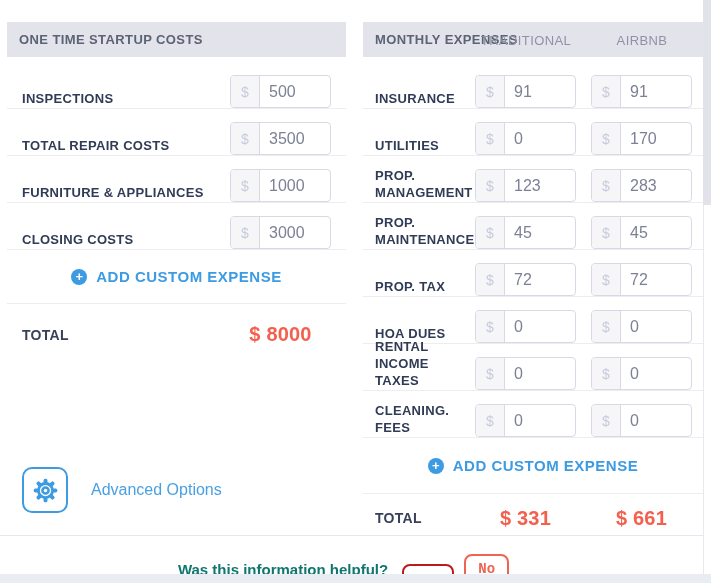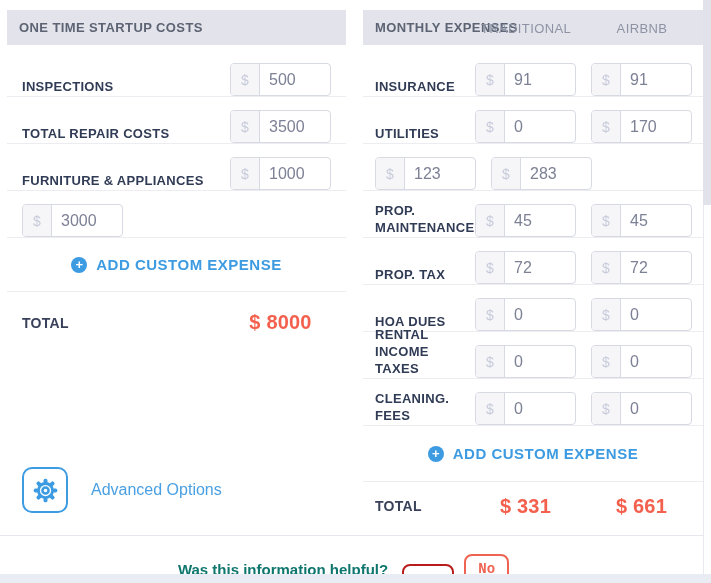--- a/index.html
+++ b/index.html
@@ -1,21 +1,21 @@
 <!DOCTYPE html>
 <html><head>
 <meta charset="utf-8">
 <style>
   * { margin:0; padding:0; box-sizing:border-box; }
   body { background:#fff; }
   .container {
     position:relative; width:711px; height:583px; background:#fff;
     font-family:"Liberation Sans", sans-serif; overflow:hidden;
   }
-  .panel { position:absolute; top:10px; }
+  .panel { position:absolute; top:22px; }
   #panel-left  { left:7px;   width:339px; }
   #panel-right { left:363px; width:340px; }
 
   .phead {
     height:35px; background:#e3e3ec; display:flex; align-items:center;
     padding:0 12px; font-size:13px; font-weight:bold; color:#5c6372;
     letter-spacing:.4px; position:relative;
   }
   .colhead {
     position:absolute; transform:translateX(-50%); top:11px;
@@ -128,20 +128,21 @@
 
       <div class="row">
         <span class="lbl">FURNITURE &amp; APPLIANCES</span>
         <div class="igroup">
           <span class="cur">$</span>
           <input class="ival" value="1000" style="">
         </div>
       </div>
 
       <div class="row">
+        <span class="lbl">CLOSING COSTS</span>
         <div class="igroup">
           <span class="cur">$</span>
           <input class="ival" value="3000" style="">
         </div>
       </div>
 
       <div class="add-row">
         <span class="plus-icon">+</span>
         <span class="add-label">ADD CUSTOM EXPENSE</span>
       </div>
@@ -179,20 +180,21 @@
           <span class="cur">$</span>
           <input class="ival" value="0" style="">
         </div>
         <div class="igroup">
           <span class="cur">$</span>
           <input class="ival" value="170" style="">
         </div>
       </div>
 
       <div class="row rrow">
+        <span class="lbl rlbl">PROP. MANAGEMENT</span>
         <div class="igroup">
           <span class="cur">$</span>
           <input class="ival" value="123" style="">
         </div>
         <div class="igroup">
           <span class="cur">$</span>
           <input class="ival" value="283" style="">
         </div>
       </div>
 

